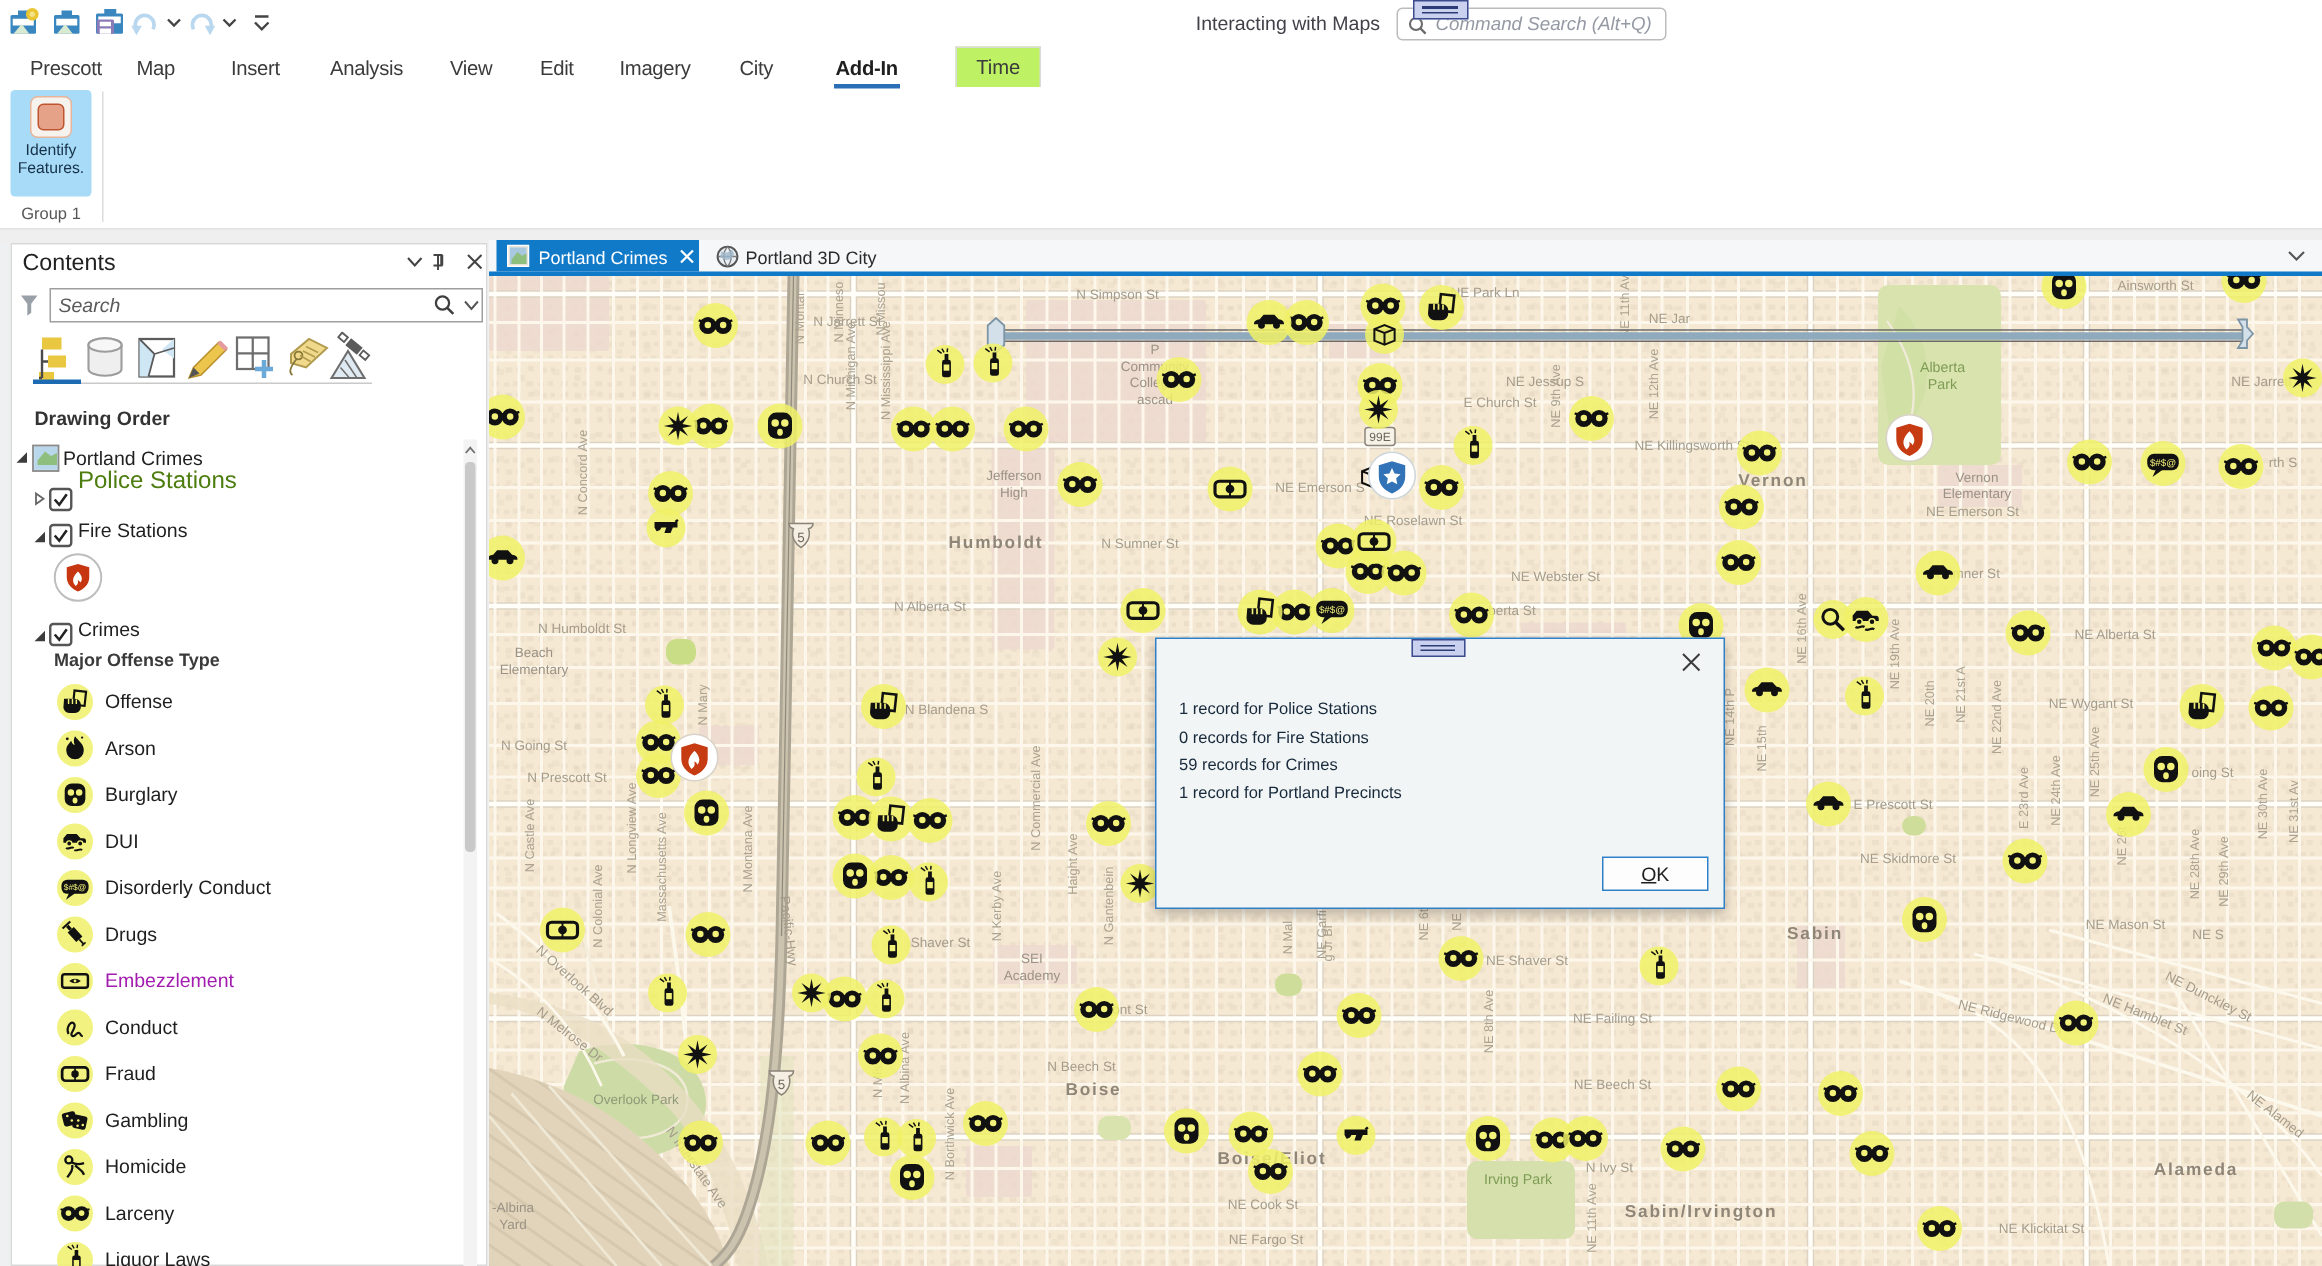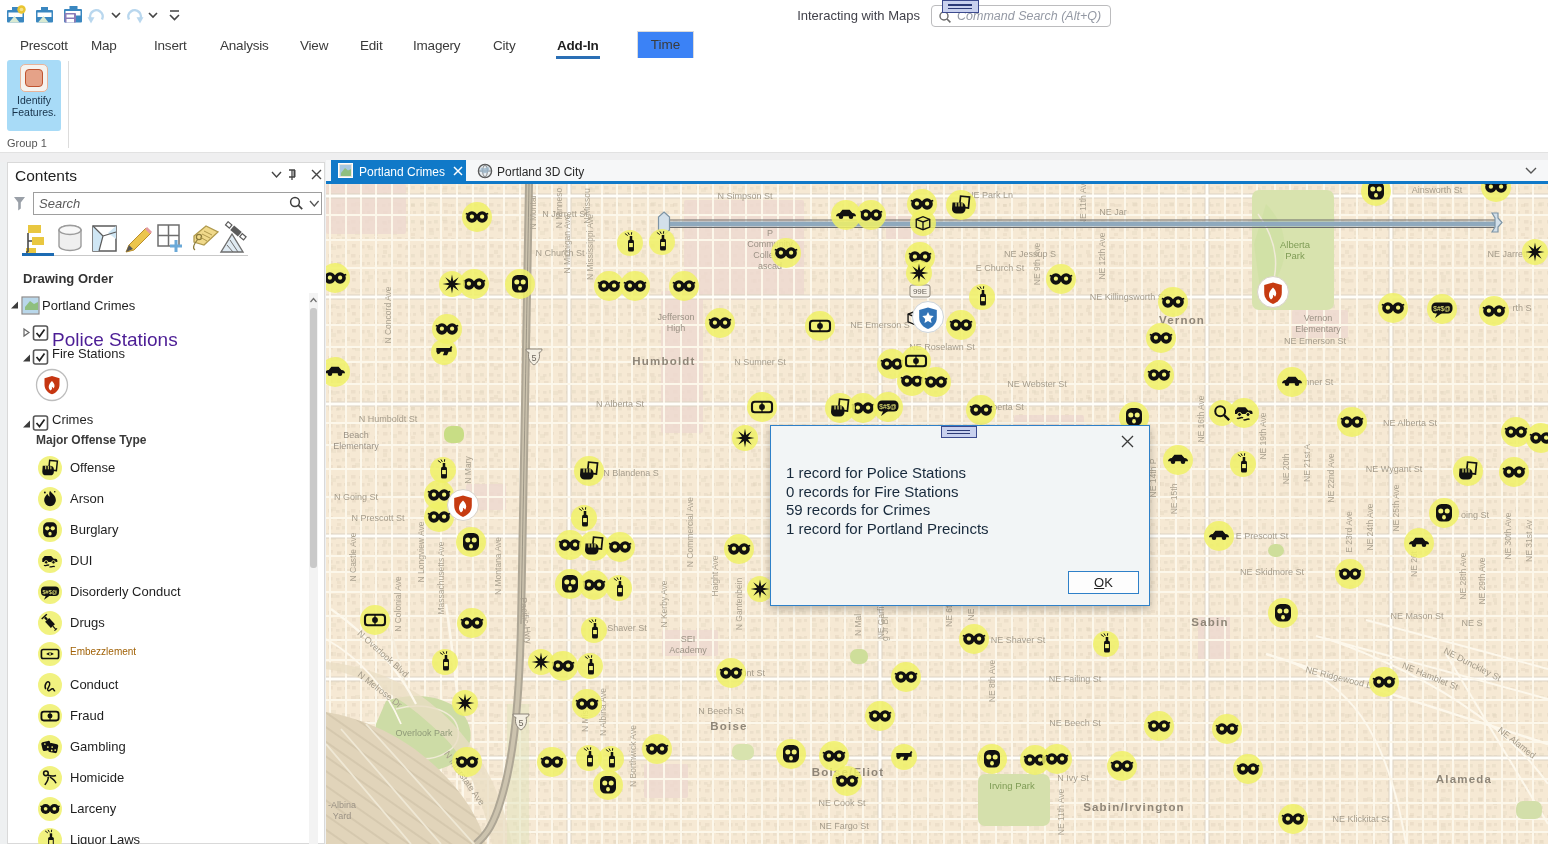--- a/index.html
+++ b/index.html
@@ -56,27 +56,27 @@
 <div class="ribbontab" style="left:20px">Prescott</div>
 <div class="ribbontab" style="left:91px">Map</div>
 <div class="ribbontab" style="left:154px">Insert</div>
 <div class="ribbontab" style="left:220px">Analysis</div>
 <div class="ribbontab" style="left:300px">View</div>
 <div class="ribbontab" style="left:360px">Edit</div>
 <div class="ribbontab" style="left:413px">Imagery</div>
 <div class="ribbontab" style="left:493px">City</div>
 <div class="ribbontab" style="left:557px;font-weight:bold;color:#1f1f1f">Add-In</div>
 <div class="abs" style="left:556px;top:56px;width:44px;height:2.6px;background:#2a6fb5"></div>
-<div class="abs" style="left:637px;top:31px;width:57px;height:27px;background:#3b82f6;border:1px solid #dadada;border-bottom:none;text-align:center;line-height:26px;font-size:13.5px;color:#3b3b3b">Time</div>
+<div class="abs" style="left:637px;top:31px;width:57px;height:27px;background:#bef264;border:1px solid #dadada;border-bottom:none;text-align:center;line-height:26px;font-size:13.5px;color:#3b3b3b">Time</div>
 
 <div class="abs" style="left:7px;top:60px;width:54px;height:71px;background:#a8dbf7;border-radius:3px"></div>
 <div class="abs" style="left:20px;top:64px;width:28px;height:28px;background:#f6f3ef;border:1px solid #e8b49a;border-radius:5px"></div>
 <div class="abs" style="left:25px;top:69px;width:18px;height:18px;background:#e5a288;border:1.6px solid #bf5430;border-radius:4px"></div>
 <div class="abs" style="left:7px;top:95px;width:54px;text-align:center;font-size:10.5px;line-height:11.5px;color:#16324a">Identify<br>Features.</div>
-<div class="abs" style="left:7px;top:137px;width:54px;text-align:left;font-size:11px;color:#565656">Group 1</div>
+<div class="abs" style="left:7px;top:137px;width:54px;text-align:center;font-size:11px;color:#565656">Group 1</div>
 <div class="abs" style="left:68px;top:61px;width:1px;height:87px;background:#dcdcdc"></div>
 <div class="abs" style="left:0;top:152px;width:1548px;height:10px;background:#efeff0;border-top:1px solid #e2e2e2"></div>
 
 <div class="abs" style="left:0;top:162px;width:326px;height:682px;background:#eef0f1"></div>
 <div class="abs" style="left:7px;top:162px;width:318px;height:682px;background:#fff;border:1px solid #d9d9d9"></div>
 <div class="abs" style="left:15px;top:167px;font-size:15.5px;color:#222">Contents</div>
 <svg class="abs" style="left:268px;top:168px" width="54" height="14" viewBox="0 0 54 14">
  <path d="M4 4 l4.5 5 l4.5 -5" stroke="#444" stroke-width="1.4" fill="none"></path>
  <g stroke="#444" stroke-width="1.3" fill="none">
       <path d="M24 2 v7 M21 2 h6 M21 9 h6 M24 9 v3"></path>
@@ -153,21 +153,21 @@
  <rect x="25.5" y="55" width="14" height="14" rx="2" fill="#fff" stroke="#555" stroke-width="1.6"></rect>
  <path d="M28.5 62 l3 3.5 l5 -7" stroke="#222" stroke-width="1.7" fill="none"></path>
  <circle cx="44" cy="90" r="15.5" fill="#fff" stroke="#bdbdbd" stroke-width="1.3"></circle>
  <path d="M44 81 l7.5 2.2 v6.5 c0 5 -3.5 8 -7.5 9.6 c-4 -1.6 -7.5 -4.6 -7.5 -9.6 v-6.5 z" fill="#c63611"></path>
  <path d="M44 86 c2.6 2.6 3.4 5.2 1.6 7.4 c-.4 -.9 -1 -1.4 -1.8 -1.7 c.6 1.6 .2 2.9 -1.4 3.9 c-2.6 -2.8 -2.2 -6 1.6 -9.6 z" fill="#fff"></path>
  <path d="M22 125.5 l0 7 l-7 0 z" fill="#3c3c3c"></path>
  <rect x="25.5" y="121" width="14" height="14" rx="2" fill="#fff" stroke="#555" stroke-width="1.6"></rect>
  <path d="M28.5 128 l3 3.5 l5 -7" stroke="#222" stroke-width="1.7" fill="none"></path>
 </svg>
 <div class="abs" style="left:42px;top:298px;font-size:13px;color:#1f1f1f">Portland Crimes</div>
-<div class="abs" style="left:52px;top:329px;font-size:19px;color:#4c1d95">Police Stations</div>
+<div class="abs" style="left:52px;top:312px;font-size:16px;color:#4d7c0f">Police Stations</div>
 <div class="abs" style="left:52px;top:346px;font-size:13px;color:#1f1f1f">Fire Stations</div>
 <div class="abs" style="left:52px;top:412px;font-size:13px;color:#1f1f1f">Crimes</div>
 <div class="abs" style="left:36px;top:433px;font-size:12px;font-weight:bold;color:#3a3a3a">Major Offense Type</div>
 <div class="abs" style="left:309px;top:293px;width:9px;height:551px;background:#f3f3f3"></div>
 <div class="abs" style="left:310px;top:308px;width:7px;height:260px;background:#c9c9c9;border-radius:3px"></div>
 <svg class="abs" style="left:309px;top:296px" width="9" height="9" viewBox="0 0 9 9">
     <path d="M1.5 6 l3 -3.5 l3 3.5" stroke="#707070" fill="none" stroke-width="1.2"></path>
   </svg>
 <svg width="0" height="0" style="position:absolute">
 <defs>
@@ -308,21 +308,21 @@
     <use href="#g-mask" x="0" y="0" transform="translate(31.7,345.7) scale(0.86)"></use>
     <circle cx="42" cy="387" r="12" fill="#f0f172" fill-opacity="0.9"></circle>
     <use href="#g-bottle" x="0" y="0" transform="translate(31.7,376.7) scale(0.86)"></use>
   </svg>
 <div class="abs" style="left:70px;top:460px;font-size:13px;color:#1f1f1f">Offense</div>
 <div class="abs" style="left:70px;top:491px;font-size:13px;color:#1f1f1f">Arson</div>
 <div class="abs" style="left:70px;top:522px;font-size:13px;color:#1f1f1f">Burglary</div>
 <div class="abs" style="left:70px;top:553px;font-size:13px;color:#1f1f1f">DUI</div>
 <div class="abs" style="left:70px;top:584px;font-size:13px;color:#1f1f1f">Disorderly Conduct</div>
 <div class="abs" style="left:70px;top:615px;font-size:13px;color:#1f1f1f">Drugs</div>
-<div class="abs" style="left:70px;top:646px;font-size:10px;color:#a16207">Embezzlement</div>
+<div class="abs" style="left:70px;top:646px;font-size:13px;color:#a21caf">Embezzlement</div>
 <div class="abs" style="left:70px;top:677px;font-size:13px;color:#1f1f1f">Conduct</div>
 <div class="abs" style="left:70px;top:708px;font-size:13px;color:#1f1f1f">Fraud</div>
 <div class="abs" style="left:70px;top:739px;font-size:13px;color:#1f1f1f">Gambling</div>
 <div class="abs" style="left:70px;top:770px;font-size:13px;color:#1f1f1f">Homicide</div>
 <div class="abs" style="left:70px;top:801px;font-size:13px;color:#1f1f1f">Larceny</div>
 <div class="abs" style="left:70px;top:832px;font-size:13px;color:#1f1f1f">Liquor Laws</div>
 
 <div class="abs" style="left:326px;top:162px;width:1222px;height:682px;background:#eceef0"></div>
 <div class="abs" style="left:326px;top:160px;width:1222px;height:21px;background:#f6f7f8"></div>
 <div class="abs" style="left:331px;top:160px;width:135px;height:21px;background:#1079c8"></div>
@@ -876,14 +876,14 @@
     <use href="#g-fire" transform="translate(931,92)"></use>
     <use href="#g-fire" transform="translate(121,305)"></use>
   </svg>
 <div class="abs" style="left:770px;top:425px;width:380px;height:181px;background:#f2f5f6;border:1.6px solid #2e80c8;box-shadow:0 3px 8px rgba(0,0,0,0.25)"></div>
 <div class="abs" style="left:941px;top:426px;width:36px;height:12px;background:#c9d1ee;border:1.5px solid #3c4a8e"></div>
 <div class="abs" style="left:947px;top:429.5px;width:23px;height:1.4px;background:#2c3a76"></div>
 <div class="abs" style="left:947px;top:432.8px;width:23px;height:1.4px;background:#2c3a76"></div>
 <svg class="abs" style="left:1120px;top:434px" width="15" height="15" viewBox="0 0 15 15">
     <path d="M2 2 l11 11 M13 2 l-11 11" stroke="#3a3a3a" stroke-width="1.3"></path>
   </svg>
-<div class="abs" style="left:786px;top:464px;font-size:15px;color:#17293b;line-height:18.6px">1 record for Police Stations<br>0 records for Fire Stations<br>59 records for Crimes<br>1 record for Portland Precincts</div>
+<div class="abs" style="left:786px;top:464px;font-size:11px;color:#17293b;line-height:18.6px">1 record for Police Stations<br>0 records for Fire Stations<br>59 records for Crimes<br>1 record for Portland Precincts</div>
 <div class="abs" style="left:1068px;top:571px;width:71px;height:23px;background:#fdfdfd;border:1px solid #2e80c8;text-align:center;font-size:13px;color:#1f1f1f;line-height:22px"><span style="text-decoration:underline">O</span>K</div>
 
 </body></html>

